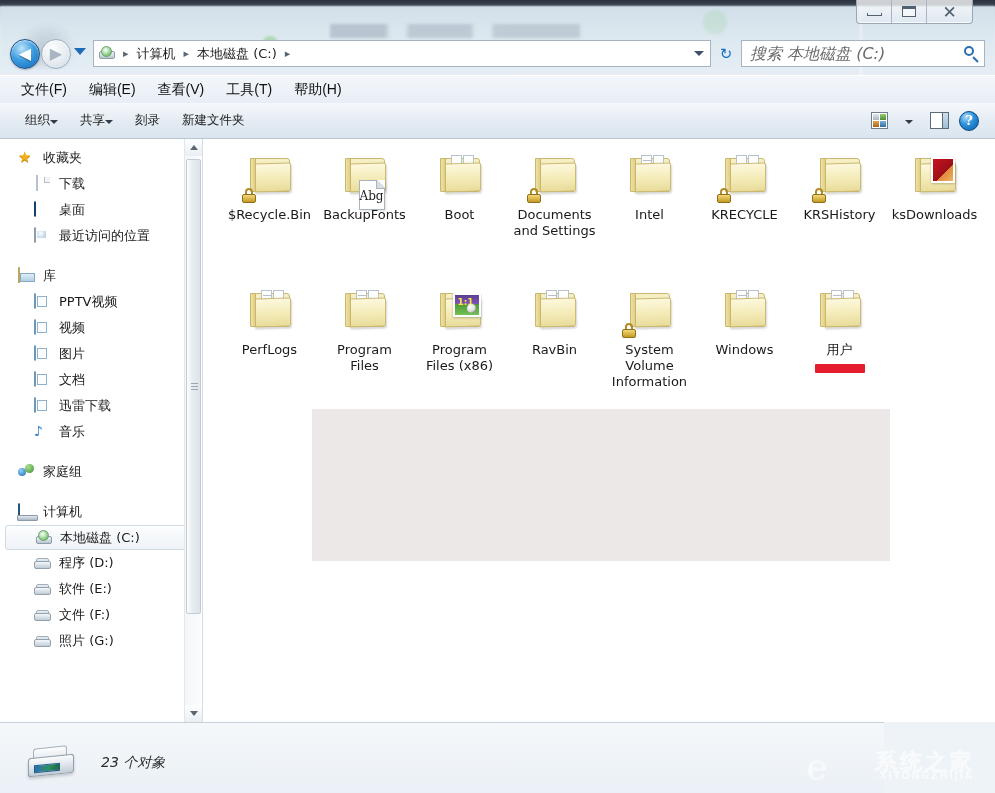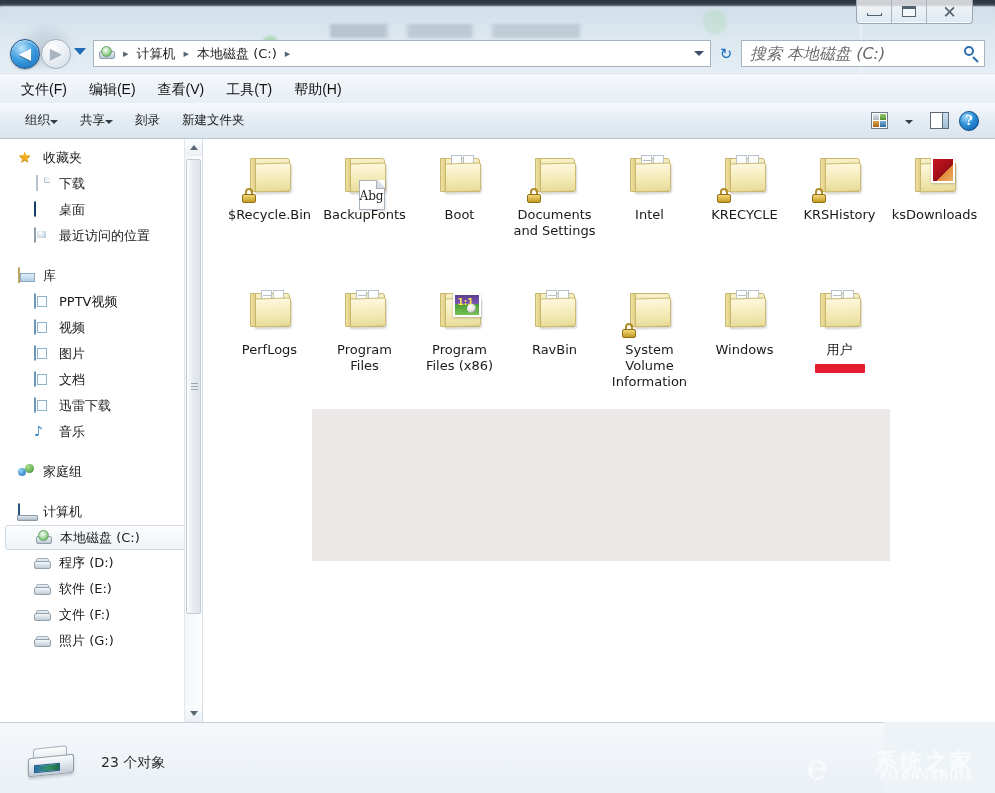--- a/index.html
+++ b/index.html
@@ -408,20 +408,21 @@
     position: absolute; left: 16px; top: 2px; width: 24px; height: 26px; z-index: 2;
     background: linear-gradient(135deg, #c8131f 0%, #9c0e18 60%, #e08a3c 61%, #f0b267 100%);
     border: 2px solid #ffffff; box-shadow: 0 1px 2px rgba(0,0,0,0.22);
   }
 
   
   #statusbar {
     position: absolute; left: 0; top: 722px; width: 884px; height: 71px;
     background: linear-gradient(180deg, #f5f8fb 0%, #eaf0f6 100%);
     border-top: 1px solid #c6d0da;
+    font-style: italic;
   }
   #status-inner { position: relative; width: 995px; height: 71px; }
   #status-drive-ico {
     position: absolute; left: 28px; top: 24px; width: 48px; height: 32px;
   }
   #status-drive-ico .sb {
     position: absolute; left: 0; top: 9px; width: 46px; height: 19px; border-radius: 3px;
     background: linear-gradient(180deg, #fbfcfd 0%, #e3e9ef 45%, #c3ccd5 100%);
     border: 1px solid #93a1ad; transform: skewY(-6deg);
     box-shadow: 0 2px 3px rgba(0,0,0,0.18);

